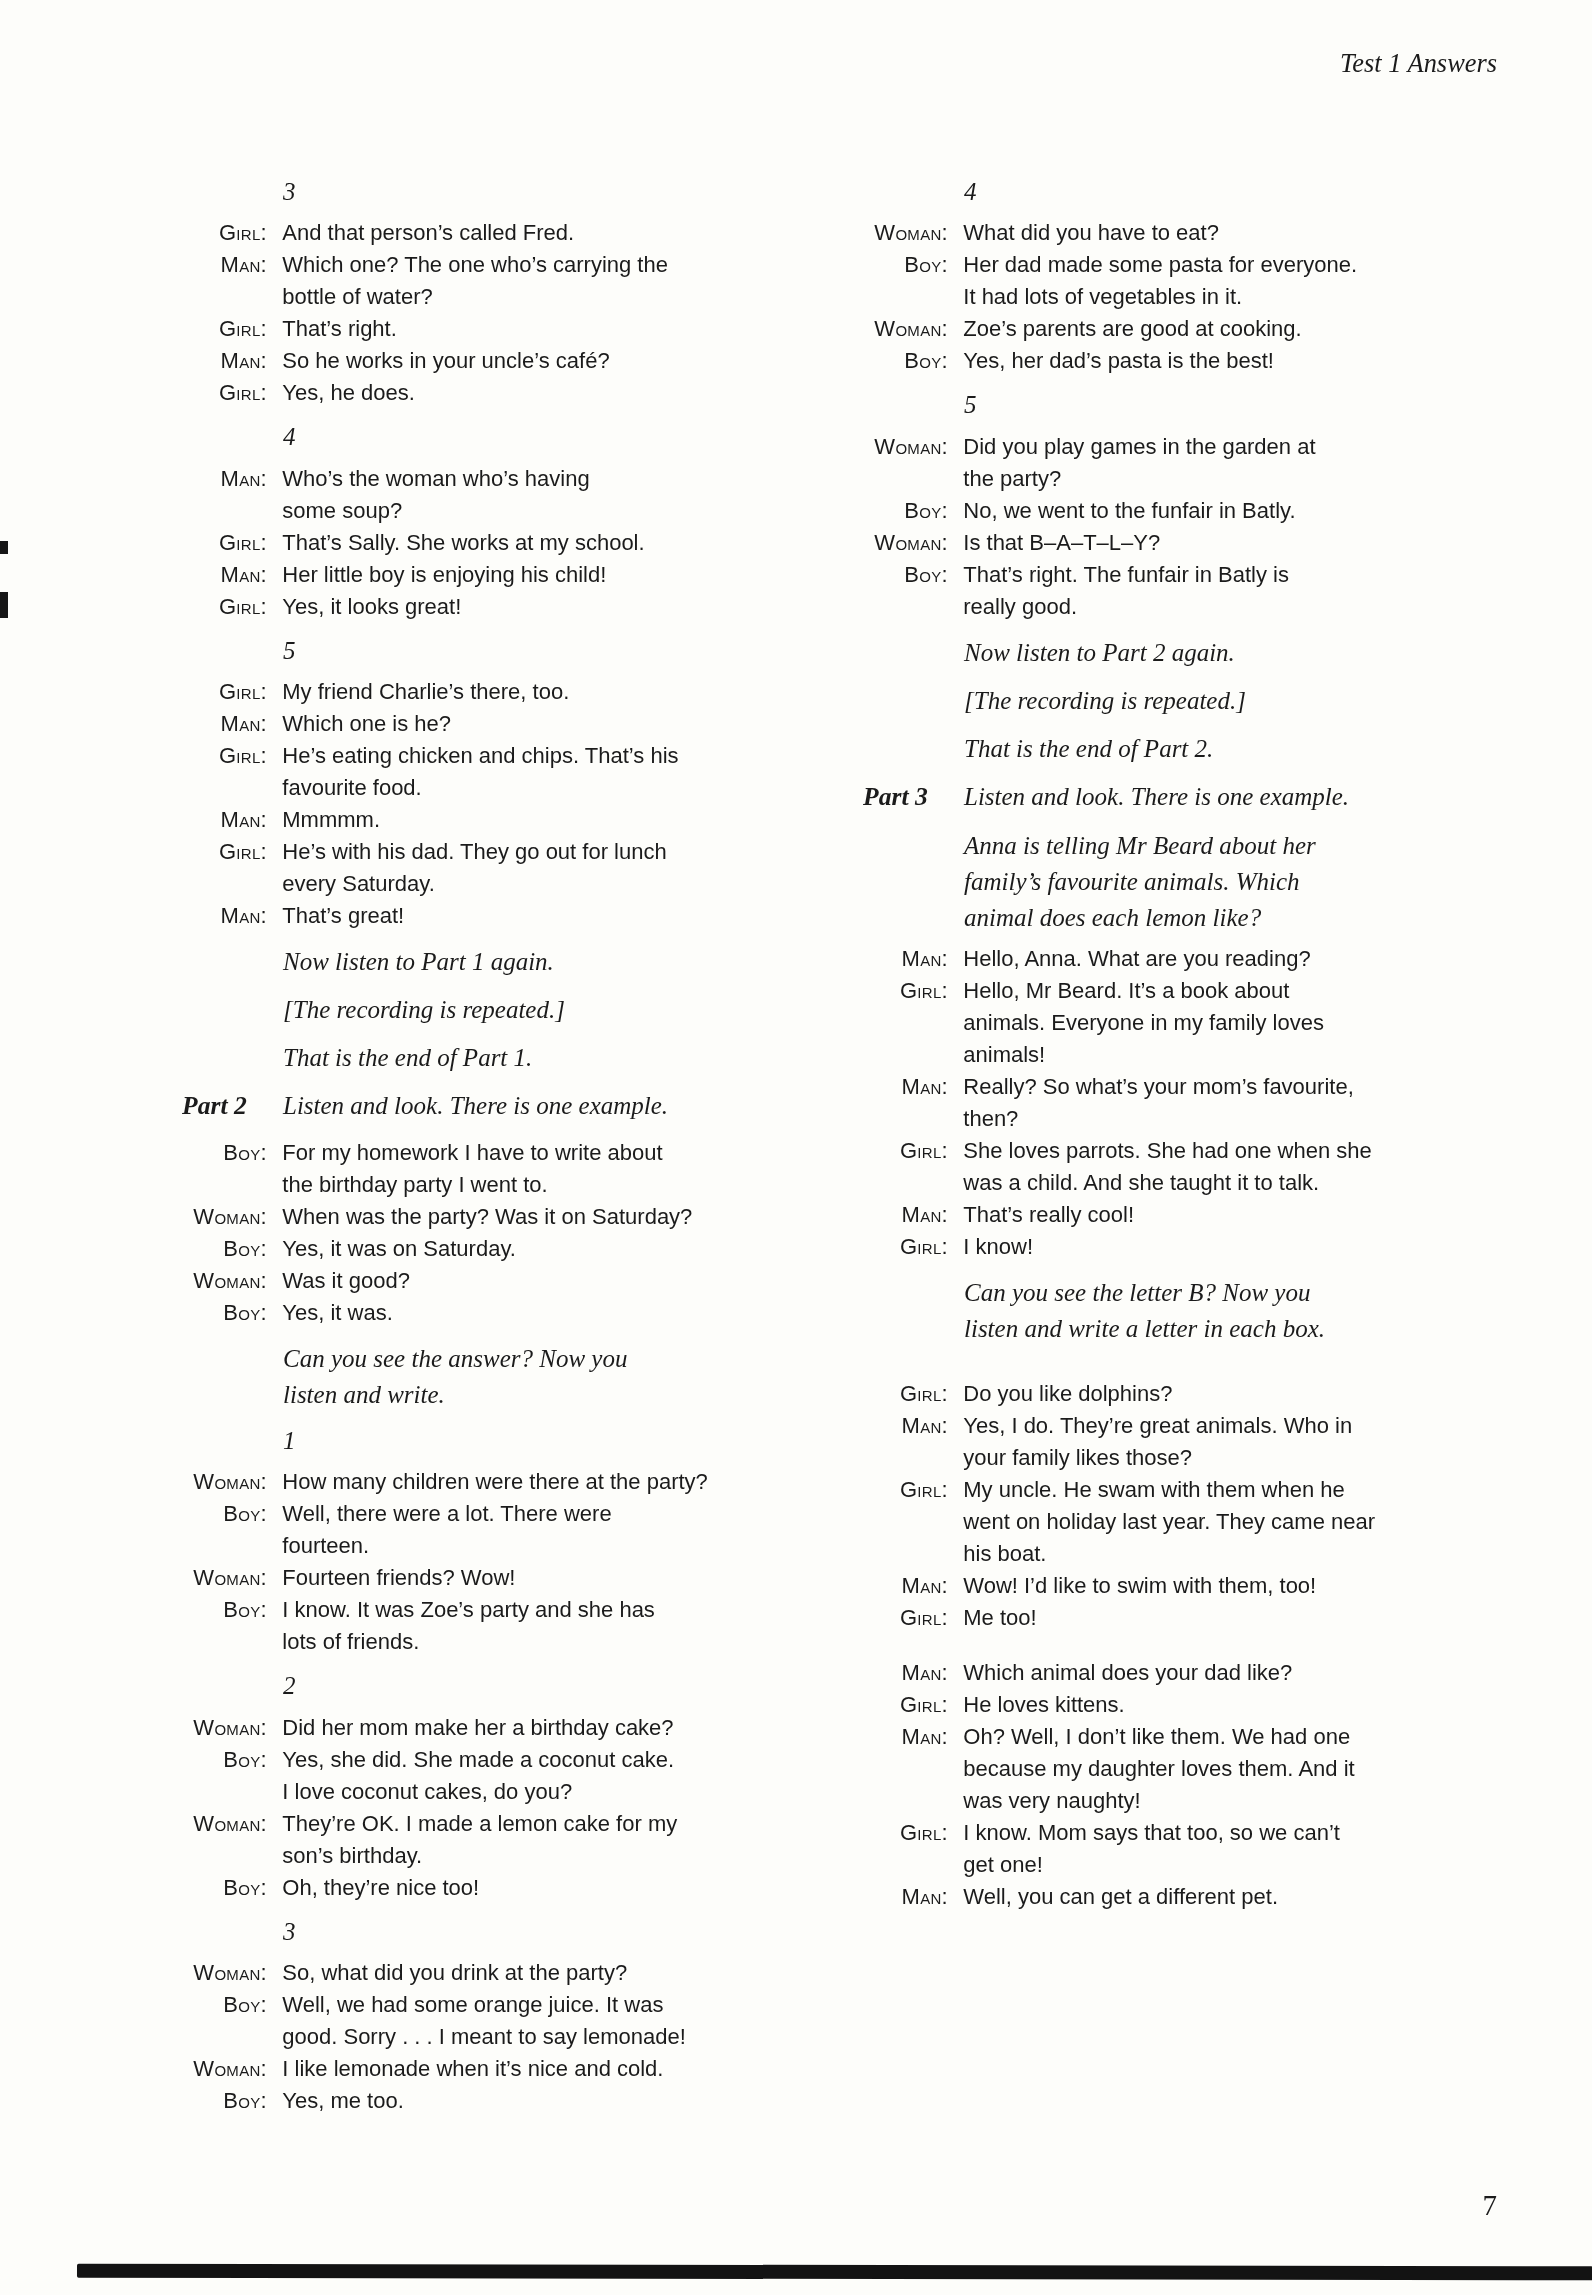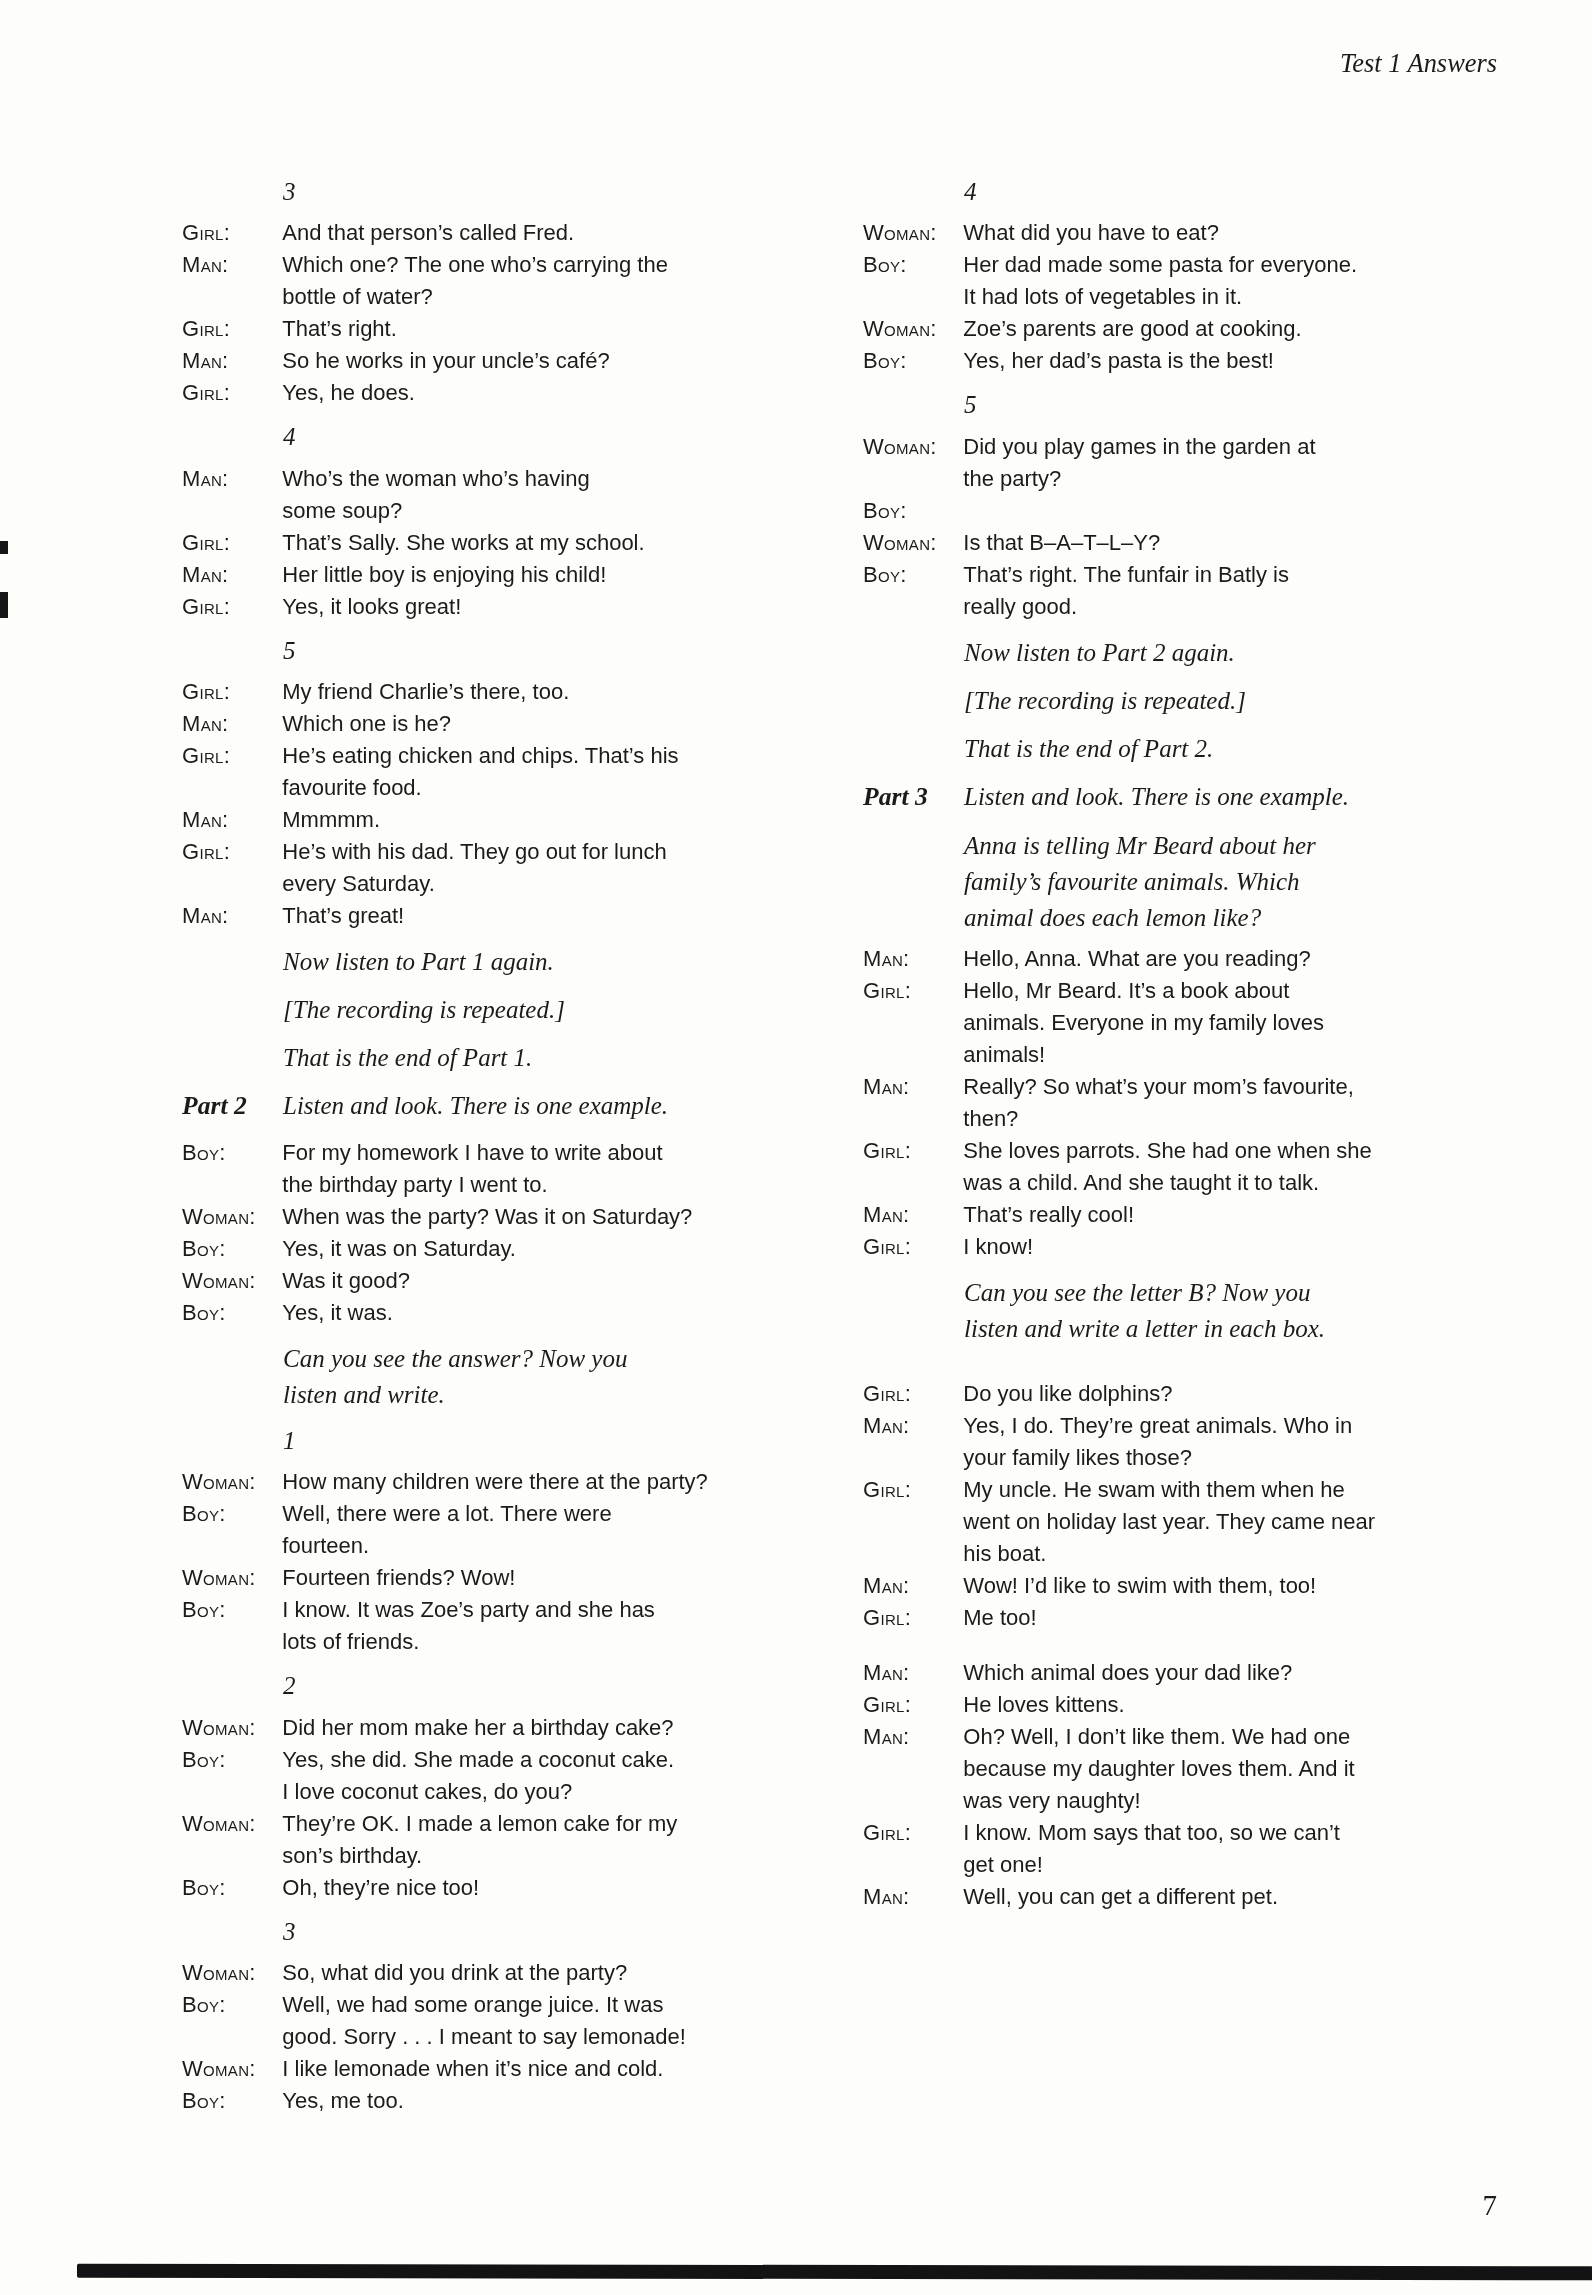--- a/index.html
+++ b/index.html
@@ -19,21 +19,21 @@
     right: 96px;
     font: italic 26.4px/31px "Liberation Serif", serif;
   }
   .col { position: absolute; top: 164px; }
   .col-left  { left: 182px; width: 657px; }
   .col-right { left: 863px; width: 691px; }
 
   .dialogue-line { display: grid; grid-template-columns: 85px 1fr; column-gap: 15.3px; }
   .speaker {
     font-variant: small-caps;
-    text-align: left;
+    text-align: right;
     font-size: 22px;
     line-height: 32px;
     letter-spacing: 0.3px;
     white-space: nowrap;
   }
   .speech { font-size: 22px; line-height: 32px; white-space: pre-line; }
 
   .section-num {
     font: italic 25px/32px "Liberation Serif", serif;
     margin: 12px 0 9.4px 101px;
@@ -250,20 +250,21 @@
         <div class="speech">Yes, her dad’s pasta is the best!</div>
       </div>
       <div class="section-num">5</div>
       <div class="dialogue-line">
         <div class="speaker">Woman:</div>
         <div class="speech">Did you play games in the garden at
 the party?</div>
       </div>
       <div class="dialogue-line">
         <div class="speaker">Boy:</div>
+        <div class="speech">No, we went to the funfair in Batly.</div>
       </div>
       <div class="dialogue-line">
         <div class="speaker">Woman:</div>
         <div class="speech">Is that B–A–T–L–Y?</div>
       </div>
       <div class="dialogue-line">
         <div class="speaker">Boy:</div>
         <div class="speech">That’s right. The funfair in Batly is
 really good.</div>
       </div>

